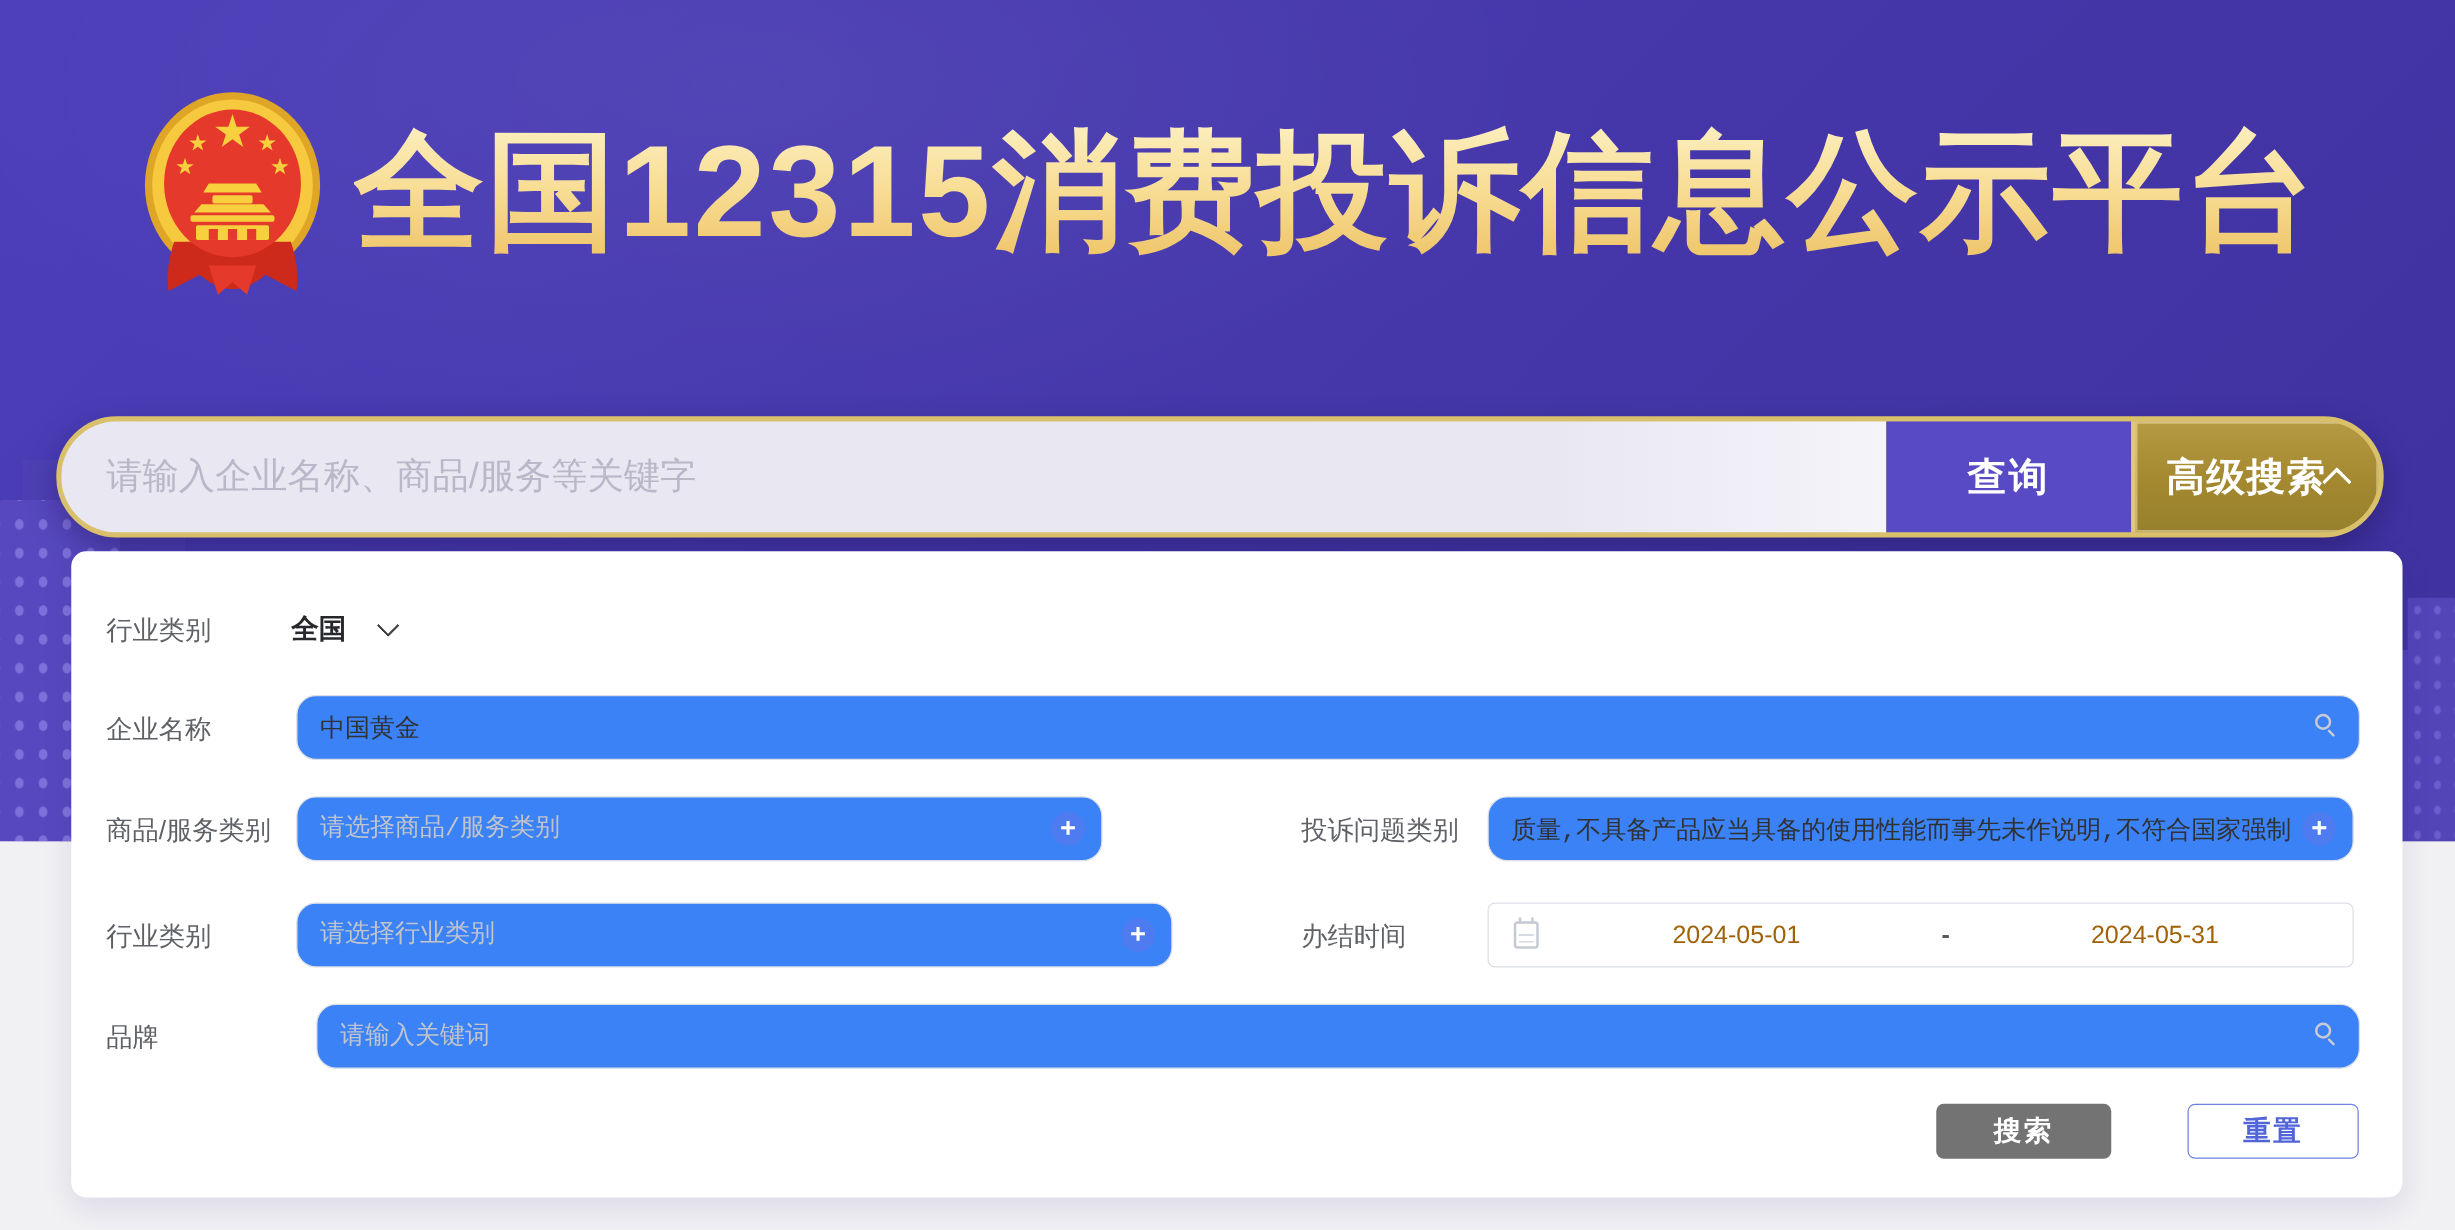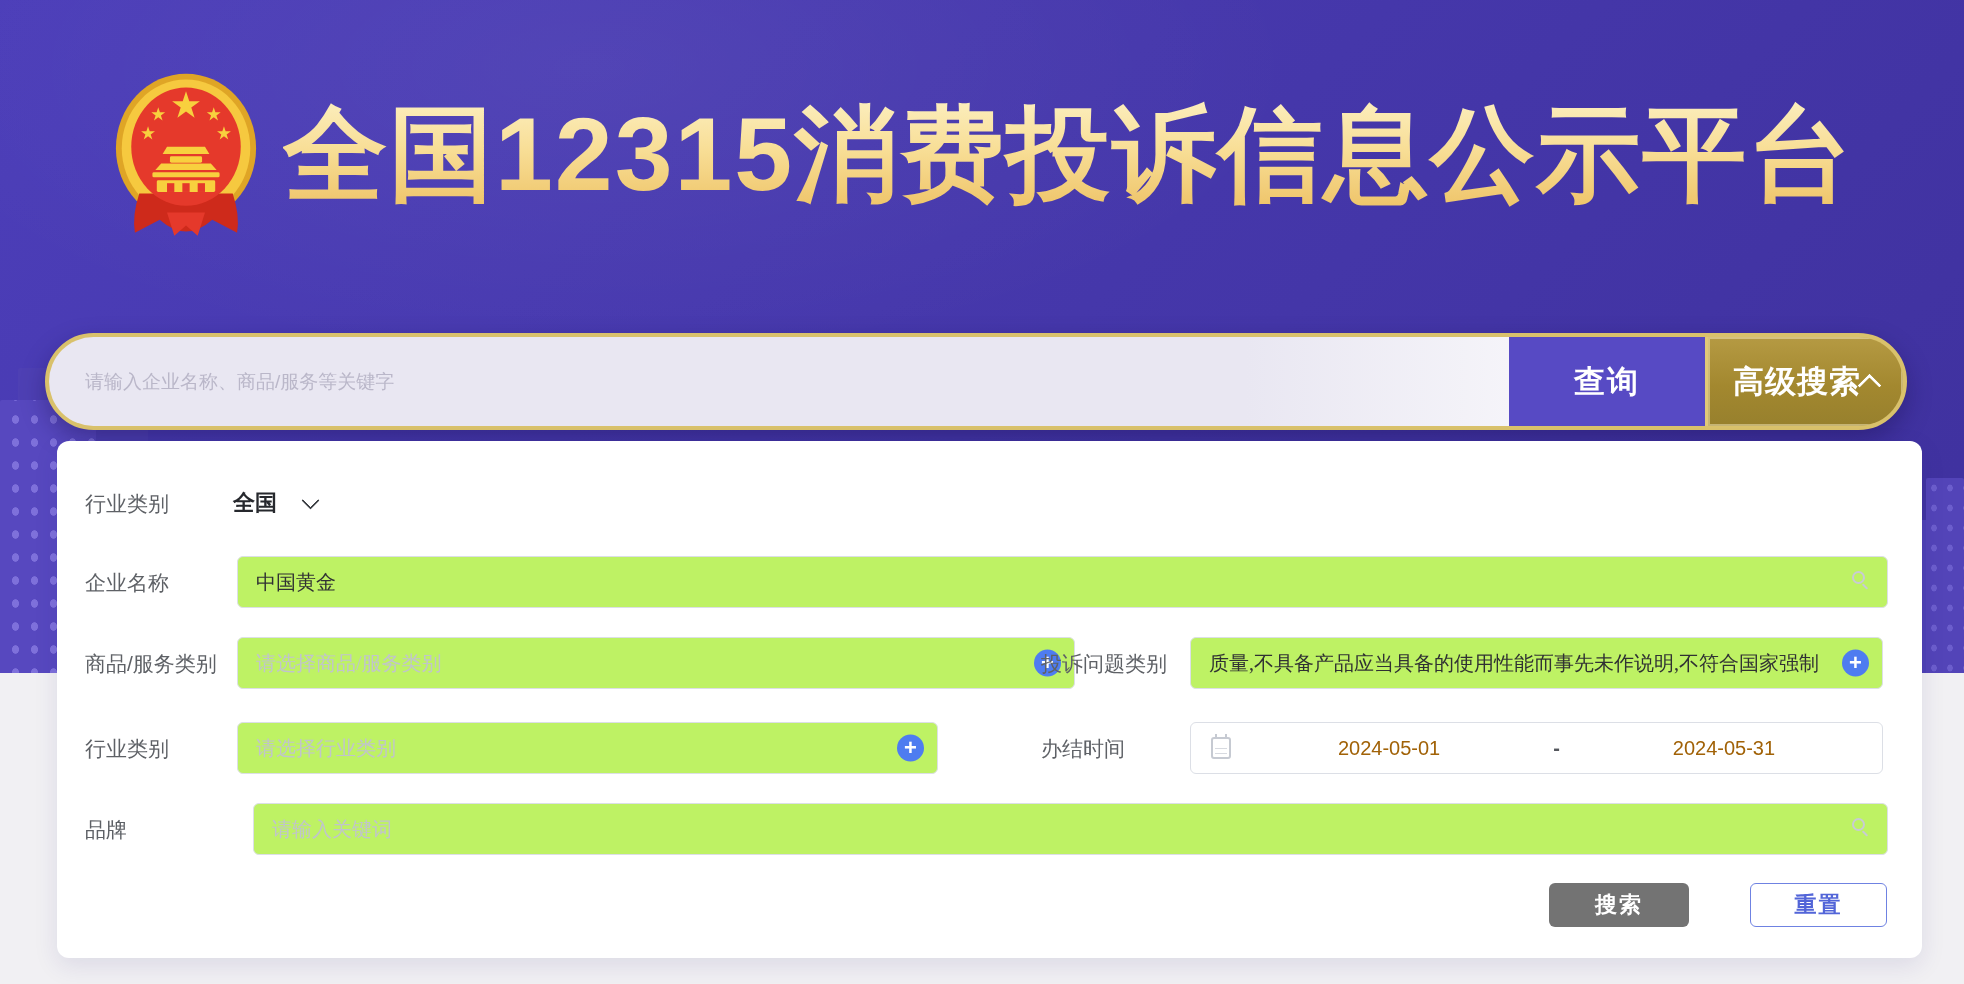--- a/index.html
+++ b/index.html
@@ -50,21 +50,21 @@
   .searchbar{
     position:absolute;left:45px;top:333px;width:1862px;height:97px;
     box-sizing:border-box;border:4px solid #D9C16B;border-radius:50px;
     display:flex;align-items:stretch;overflow:hidden;
     background:#D9C16B;
     box-shadow:0 10px 24px rgba(20,12,70,0.35);
   }
   .keyword-input{
     flex:1;min-width:0;border:none;outline:none;
     background:linear-gradient(90deg,#E9E7F2 0%,#E9E7F2 82%,#F5F4F9 100%);
-    font-family:inherit;font-size:19px;color:#3B3748;
+    font-family:inherit;font-size:29px;color:#3B3748;
     padding:0 36px;
   }
   .keyword-input::placeholder{color:#BAB7C9;}
   .btn-query{
     width:196px;border:none;cursor:pointer;
     background:#574AC4;color:#FFFFFF;
     font-family:inherit;font-size:31px;font-weight:700;letter-spacing:2px;
   }
   .btn-advanced{
     width:198px;border:none;cursor:pointer;
@@ -94,23 +94,23 @@
     font-size:22px;font-weight:700;color:#26282D;cursor:pointer;
   }
   .chev-down{
     width:11px;height:11px;margin-top:-6px;
     border-right:2.5px solid #3A3D42;border-bottom:2.5px solid #3A3D42;
     transform:rotate(45deg);border-radius:1px;
   }
   .input-wrap{position:absolute;box-sizing:border-box;}
   .input-wrap input{
     width:100%;height:100%;box-sizing:border-box;
-    border:1px solid #DCDFE6;border-radius:6px;outline:none;
-    font-family:Liberation Serif, serif;font-size:20px;color:#303133;
-    padding:0 44px 0 18px;background:#bef264;
+    border:1px solid #DCDFE6;border-radius:16px;outline:none;
+    font-family:Liberation Mono, monospace;font-size:20px;color:#303133;
+    padding:0 44px 0 18px;background:#3b82f6;
   }
   .input-wrap input::placeholder{color:#C0C4CC;}
   .icon-right{
     position:absolute;right:14px;top:50%;transform:translateY(-50%);
   }
   
   .mag{width:22px;height:22px;}
   .mag::before{
     content:"";display:block;width:13px;height:13px;box-sizing:border-box;
     border:2px solid #C8CBD4;border-radius:50%;
@@ -213,21 +213,21 @@
       <span class="chev-down"></span>
     </div>
 
     <span class="f-label" style="left:28px;top:128px;">企业名称</span>
     <div class="input-wrap" style="left:180px;top:115px;width:1651px;height:52px;">
       <input type="text" value="中国黄金" style="">
       <span class="icon-right mag"></span>
     </div>
 
     <span class="f-label" style="left:28px;top:209px;">商品/服务类别</span>
-    <div class="input-wrap" style="left:180px;top:196px;width:838px;height:52px;">
+    <div class="input-wrap" style="left:180px;top:196px;width:645px;height:52px;">
       <input type="text" placeholder="请选择商品/服务类别" style="">
       <span class="icon-right plus"></span>
     </div>
 
     <span class="f-label" style="left:984px;top:209px;">投诉问题类别</span>
     <div class="input-wrap" style="left:1133px;top:196px;width:693px;height:52px;">
       <input type="text" style="padding-right: 40px;" value="质量,不具备产品应当具备的使用性能而事先未作说明,不符合国家强制">
       <span class="icon-right plus"></span>
     </div>
 

